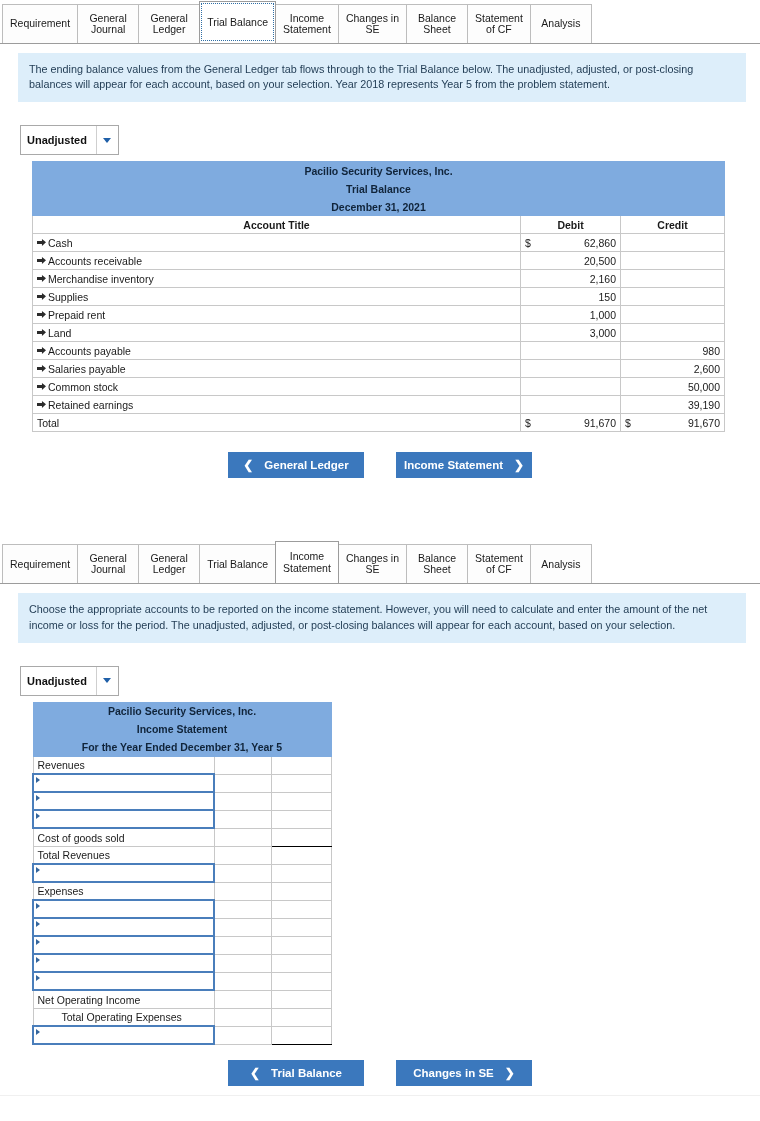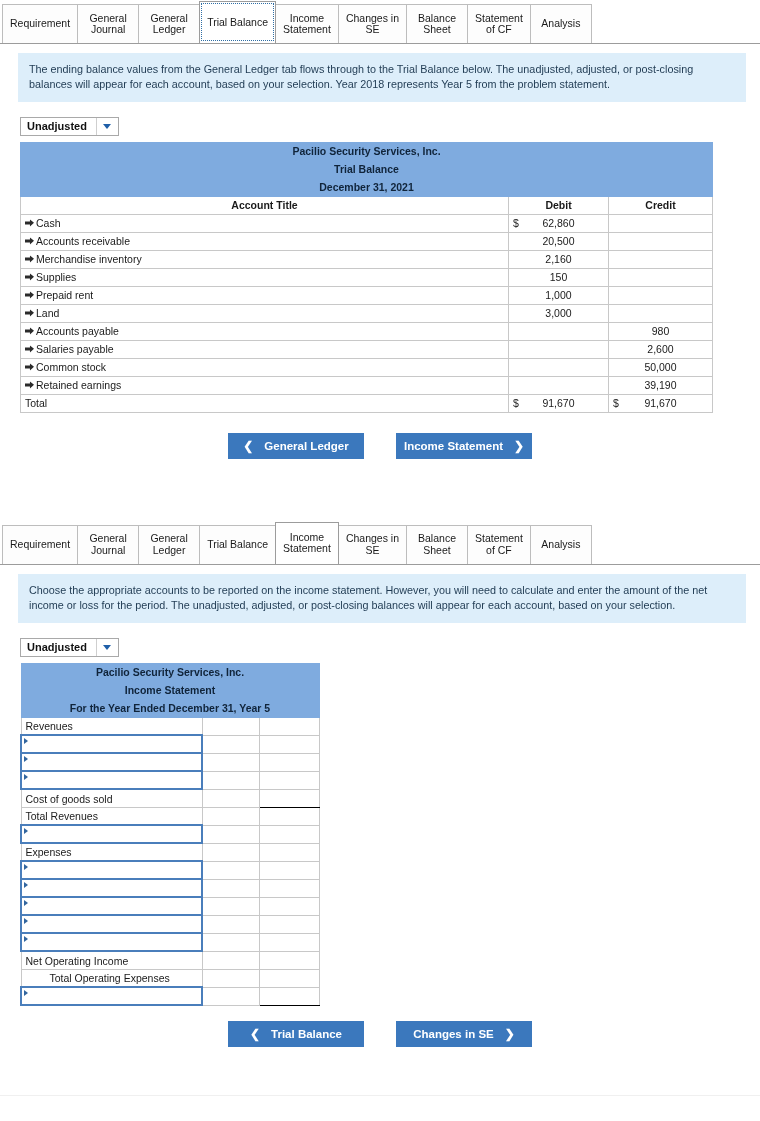--- a/index.html
+++ b/index.html
@@ -44,33 +44,33 @@
     height: 42px;
     border-color: #9c9c9c;
   }
   .tab.focused {
     outline: 1px dotted #2f6ea5;
     outline-offset: -3px;
   }
 
   
   .instructions {
-    margin: 9px 14px 3px 18px;
+    margin: 9px 14px 12px 18px;
     background: #ddeefa;
     color: #1f3a52;
     font-size: 10.8px;
     line-height: 15.2px;
     padding: 9px 11px 10px 11px;
   }
 
   
   .dropdown-row { padding: 11px 0 6px 20px; }
   .dropdown {
     display: inline-flex;
-    height: 19px;
+    height: 30px;
     border: 1px solid #a9a9a9;
     background: #ffffff;
   }
   .dropdown .value {
     display: flex; align-items: center;
     padding: 0 9px 0 6px;
     font-size: 11px;
     font-weight: bold;
     color: #111;
   }
@@ -94,32 +94,32 @@
     color: #1a1a1a;
     background: #fff;
   }
   table.fin td {
     border: 1px solid #c8c8c8;
     height: 18px;
     padding: 0 4px;
     overflow: hidden;
     white-space: nowrap;
   }
-  .tb-wrap { margin-left: 20px; }
+  .tb-wrap { margin-left: 32px; }
   .hdr-blue {
     background: #7fabdf;
     text-align: center;
     font-weight: bold;
     font-size: 10.5px;
     height: 21px;
     border-color: #7fabdf !important;
     color: #10243a;
   }
   .colhdr { text-align: center; font-weight: bold; }
-  .num { text-align: center; padding-right: 5px; }
+  .num { text-align: right; padding-right: 5px; }
   .dollar { position: relative; }
   .dollar::before {
     content: "$";
     position: absolute;
     left: 4px;
   }
   .rowicon {
     display: inline-block;
     width: 9px; height: 9px;
     margin-right: 2px;

